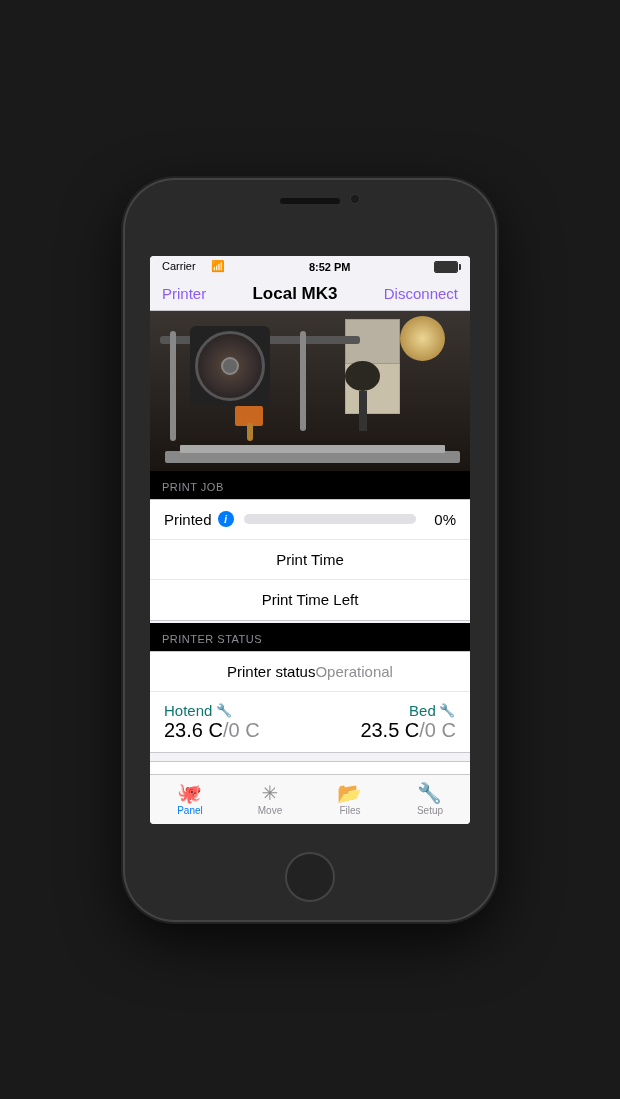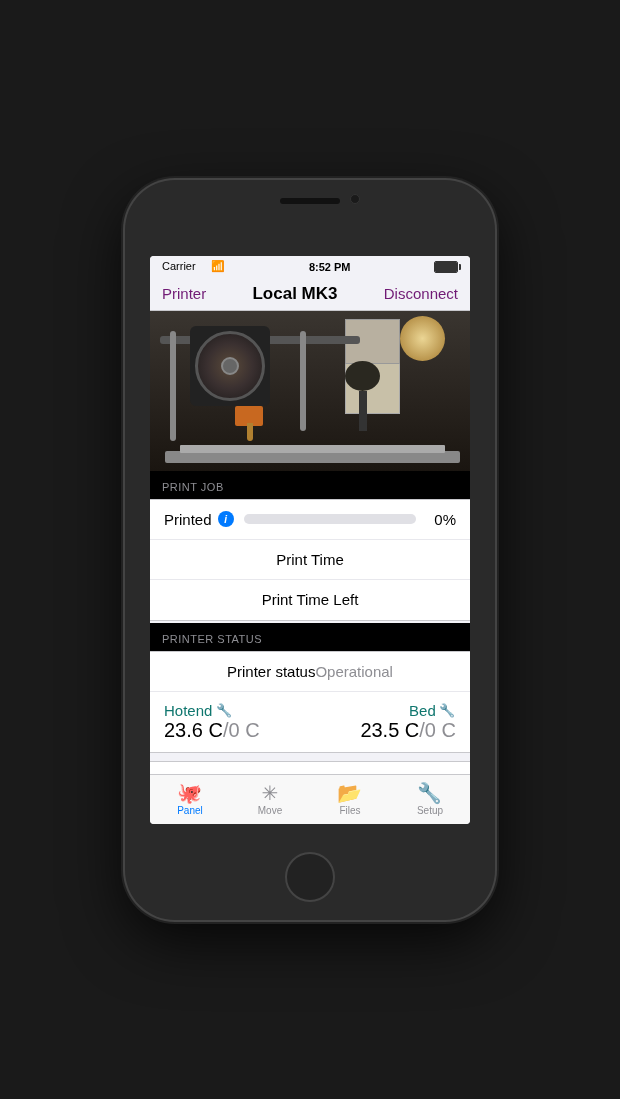--- a/index.html
+++ b/index.html
@@ -122,21 +122,21 @@
     .nav-bar {
       background: #f2f2f7;
       display: flex;
       justify-content: space-between;
       align-items: center;
       padding: 6px 12px;
       border-bottom: 1px solid #c8c8cc;
       flex-shrink: 0;
     }
     .nav-btn {
-      color: #701a75;
+      color: #8b5cf6;
       font-size: 15px;
       cursor: pointer;
     }
     .nav-title {
       font-size: 17px;
       font-weight: 700;
       color: #000;
     }
 
     

